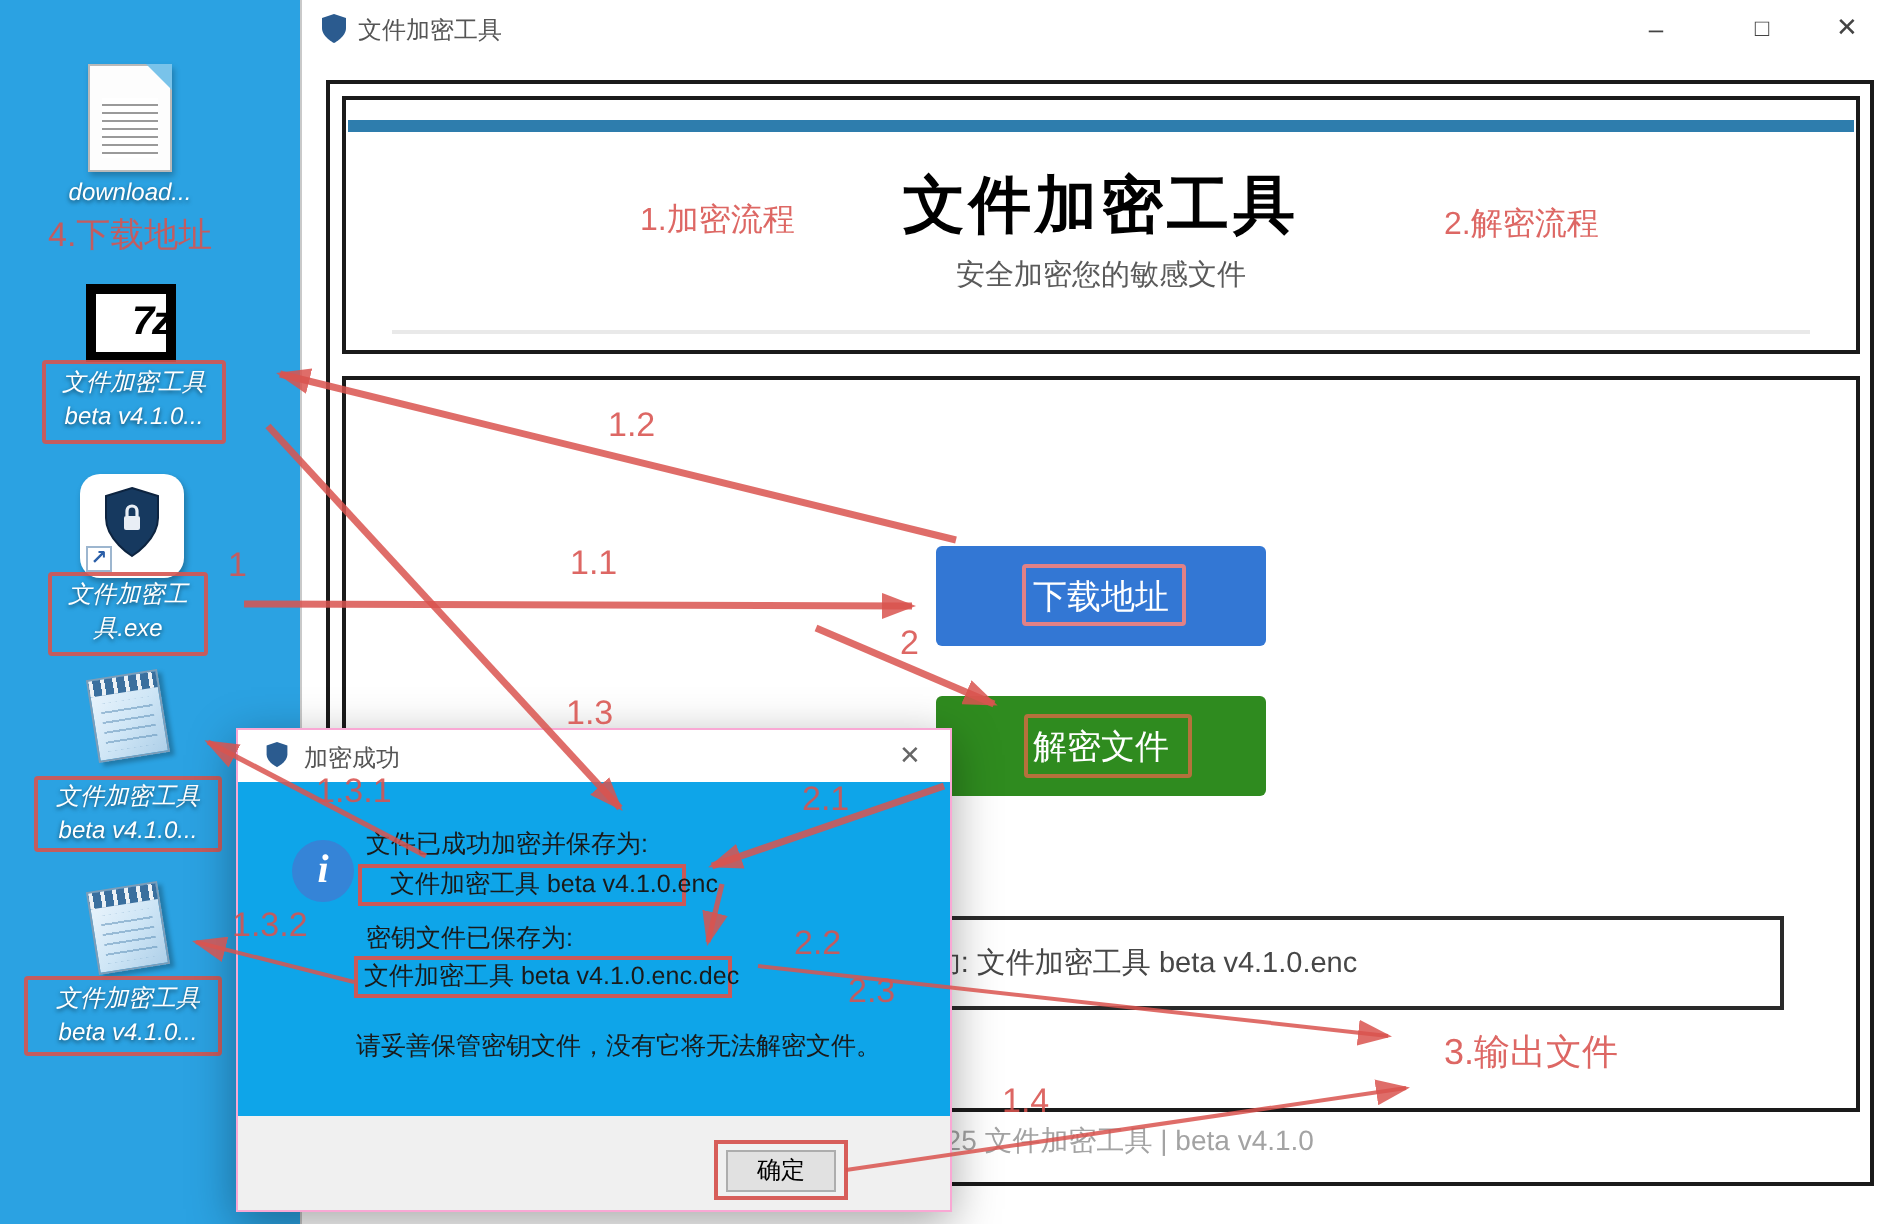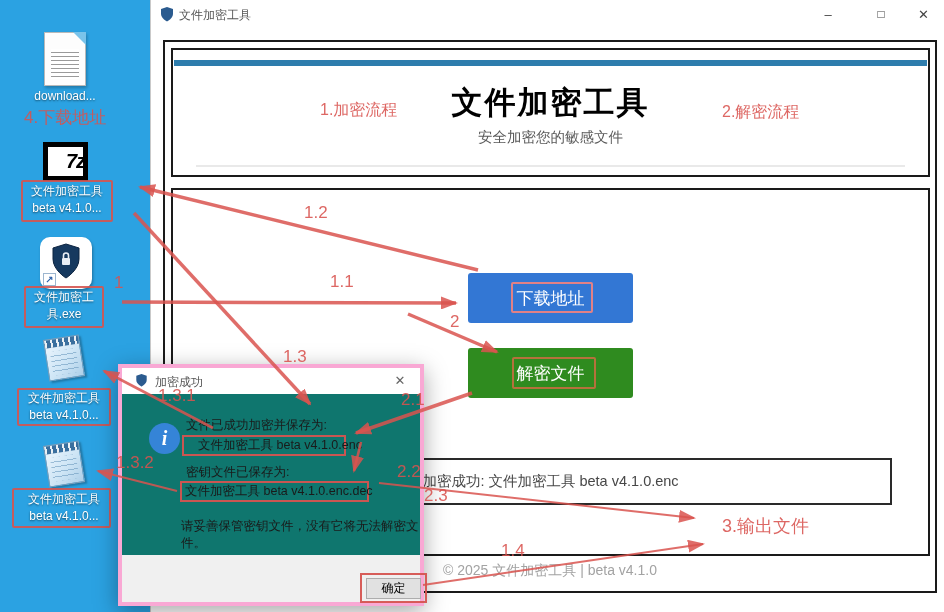--- a/index.html
+++ b/index.html
@@ -6,21 +6,21 @@
   html,body { width: 944px; height: 612px; overflow: hidden; }
   body {
     font-family: "Liberation Sans","DejaVu Sans",sans-serif;
     position: relative; background: #fff;
   }
   #screen { position: absolute; inset: 0; width: 944px; height: 612px; }
 
   
   .desktop { position: absolute; left:0; top:0; width:150px; height:612px; background: var(--desktop,#2ba2e2); }
   .icon-label { position:absolute; color:#fff; font-size:12px; line-height:17px; text-align:center;
-    text-shadow: 0 1px 2px rgba(0,0,0,.55); }
+    text-shadow: 0 1px 2px rgba(0,0,0,.55); font-style: italic; }
   .red-box { position:absolute; border:2px solid rgba(213,84,80,.9); border-radius:2px; }
 
   .doc-icon { position:absolute; left:44px; top:32px; width:42px; height:54px; background:#fdfdfd;
     border:1px solid #b9b9b9; box-shadow:1px 2px 3px rgba(0,0,0,.25); }
   .doc-icon:before { content:""; position:absolute; right:-1px; top:-1px; border-style:solid;
     border-width:0 13px 13px 0; border-color: transparent #79c3ea transparent transparent; }
   .doc-icon .lines { position:absolute; left:6px; right:6px; top:16px; bottom:6px;
     background: repeating-linear-gradient(#fff 0 3px, #9a9a9a 3px 4px); }
 
   .sevenz-icon { position:absolute; left:43px; top:142px; width:45px; height:39px; background:#fff;
@@ -71,22 +71,22 @@
   .decrypt-btn { top:348px; background: var(--decrypt_btn,#2f8b1f); }
   .encrypt-btn .red-box { left:43px; top:9px; width:82px; height:31px; border-color:rgba(235,130,130,.95); }
   .decrypt-btn .red-box { left:44px; top:9px; width:84px; height:32px; border-color:#b5713c; }
 
   .status-box { position:absolute; left:209px; top:458px; width:683px; height:47px; border:2px solid #2a2a2a;
     display:flex; align-items:center; justify-content:center; font-size:14.5px; color:#474747; background:#fff; }
   .app-footer { position:absolute; left:163px; top:562px; width:774px; text-align:center;
     font-size:14px; color:#a3a3a3; }
 
   
-  .dialog { position:absolute; left:118px; top:364px; width:306px; height:242px; background:#0f766e;
-    border:4px solid #f9a8d4; box-shadow:0 6px 22px rgba(0,0,0,.35); z-index:5; font-size:12.5px; color:#1a1a1a; }
+  .dialog { position:absolute; left:118px; top:364px; width:358px; height:242px; background:#0ea5e9;
+    border:1px solid #f9a8d4; box-shadow:0 6px 22px rgba(0,0,0,.35); z-index:5; font-size:12.5px; color:#1a1a1a; }
   .dialog-titlebar { position:absolute; left:0; top:0; right:0; height:26px; background:#fff; }
   .dialog-titlebar svg { position:absolute; left:14px; top:6px; }
   .dialog-title { position:absolute; left:33px; top:6px; font-size:12px; color:#555; }
   .dialog-close { position:absolute; right:10px; top:4px; width:20px; height:18px; text-align:center;
     color:#666; font-size:13px; line-height:18px; cursor:pointer; }
   .info-circle { position:absolute; left:27px; top:55px; width:31px; height:31px; border-radius:50%;
     background: var(--info_icon,#3584d7); color:#fff; font-family:"Liberation Serif","DejaVu Serif",serif;
     font-style:italic; font-weight:bold; font-size:20px; display:flex; align-items:center; justify-content:center; }
   .dlg-line1 { position:absolute; left:64px; top:49px; }
   .dlg-file1 { position:absolute; left:60px; top:67px; width:164px; height:21px; border:2px solid rgba(213,84,80,.95);
@@ -238,21 +238,21 @@
       <line class="mid" x1="361" y1="442" x2="354" y2="471" marker-end="url(#arrowhead)"></line>
       <line class="thin" x1="379" y1="483" x2="694" y2="518" marker-end="url(#arrowhead)"></line>
       <line class="thin" x1="423" y1="585" x2="703" y2="544" marker-end="url(#arrowhead)"></line>
       <line class="mid" x1="213" y1="428" x2="104" y2="371" marker-end="url(#arrowhead)"></line>
       <line class="thin" x1="177" y1="491" x2="98" y2="471" marker-end="url(#arrowhead)"></line>
     </svg>
 
     <div class="ann ann-flow" style="left:320px; top:100px;text-align:right;">1.加密流程</div>
     <div class="ann ann-flow" style="left:722px; top:102px;">2.解密流程</div>
     <div class="ann" style="left:114px; top:273px;">1</div>
-    <div class="ann" style="left:285px; top:272px;margin-left:45px;">1.1</div>
+    <div class="ann" style="left:285px; top:272px;">1.1</div>
     <div class="ann" style="left:304px; top:203px;text-align:center;">1.2</div>
     <div class="ann" style="left:283px; top:347px;">1.3</div>
     <div class="ann" style="left:158px; top:386px;">1.3.1</div>
     <div class="ann" style="left:116px; top:453px;">1.3.2</div>
     <div class="ann" style="left:501px; top:541px;">1.4</div>
     <div class="ann" style="left:450px; top:312px;">2</div>
     <div class="ann" style="left:401px; top:390px;">2.1</div>
     <div class="ann" style="left:397px; top:448px;margin-top:14px;">2.2</div>
     <div class="ann" style="left:424px; top:486px;">2.3</div>
     <div class="ann ann-big" style="left:722px; top:514px;">3.输出文件</div>

